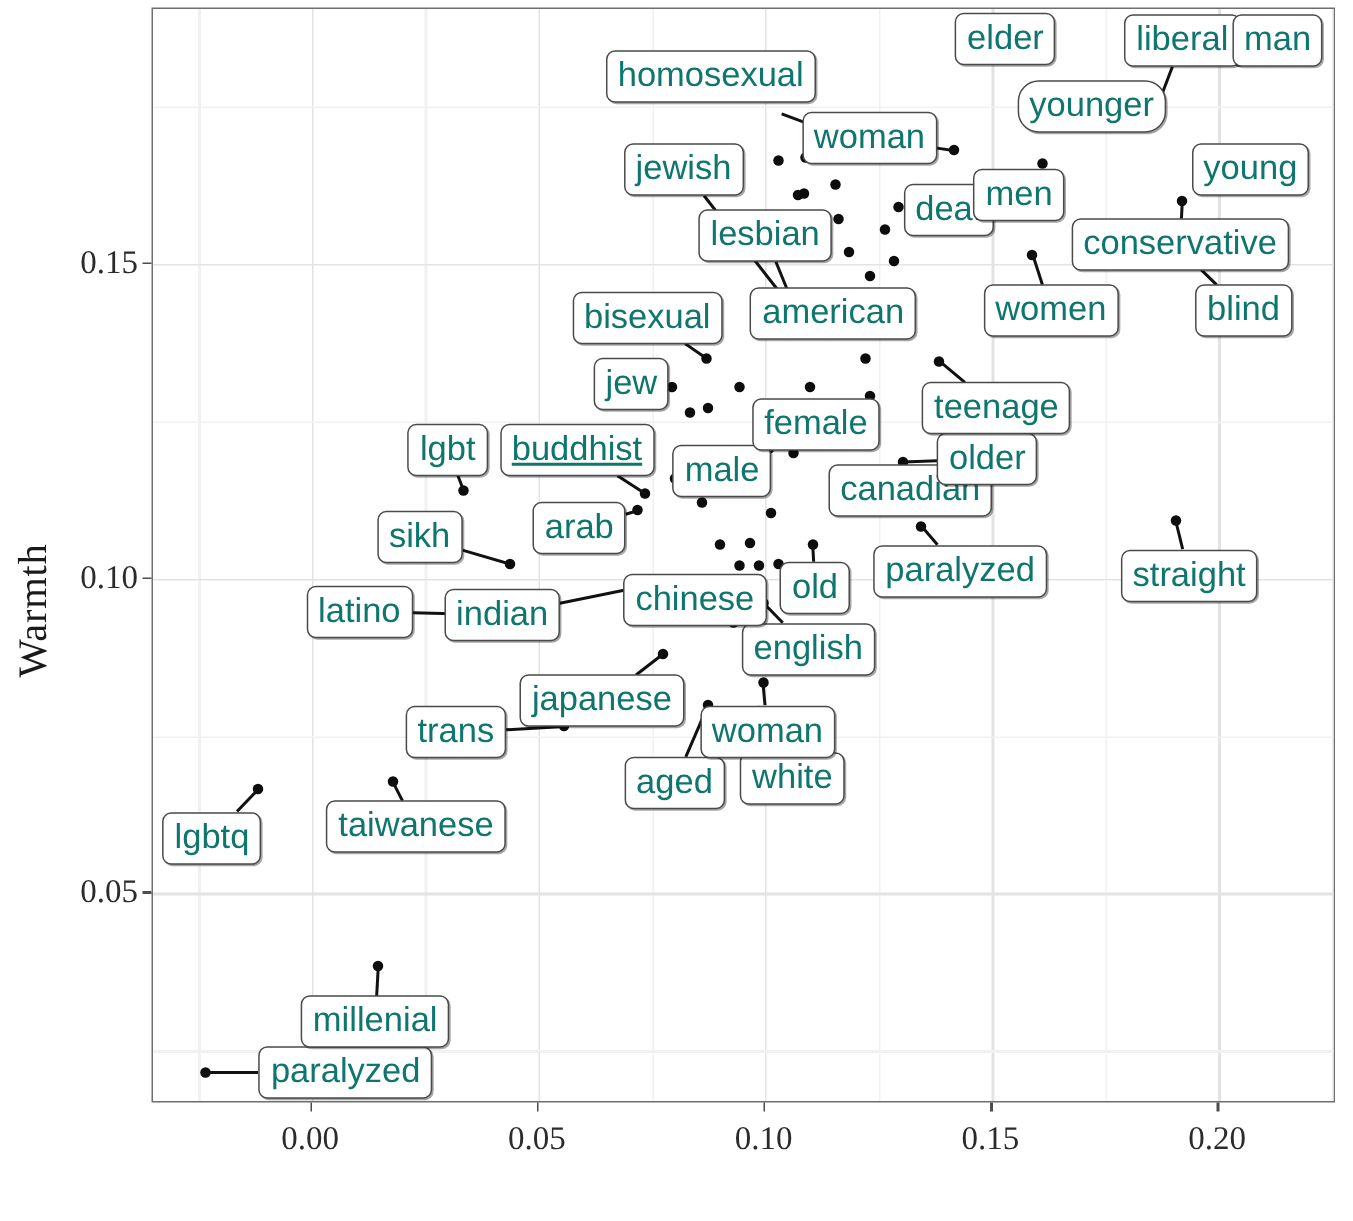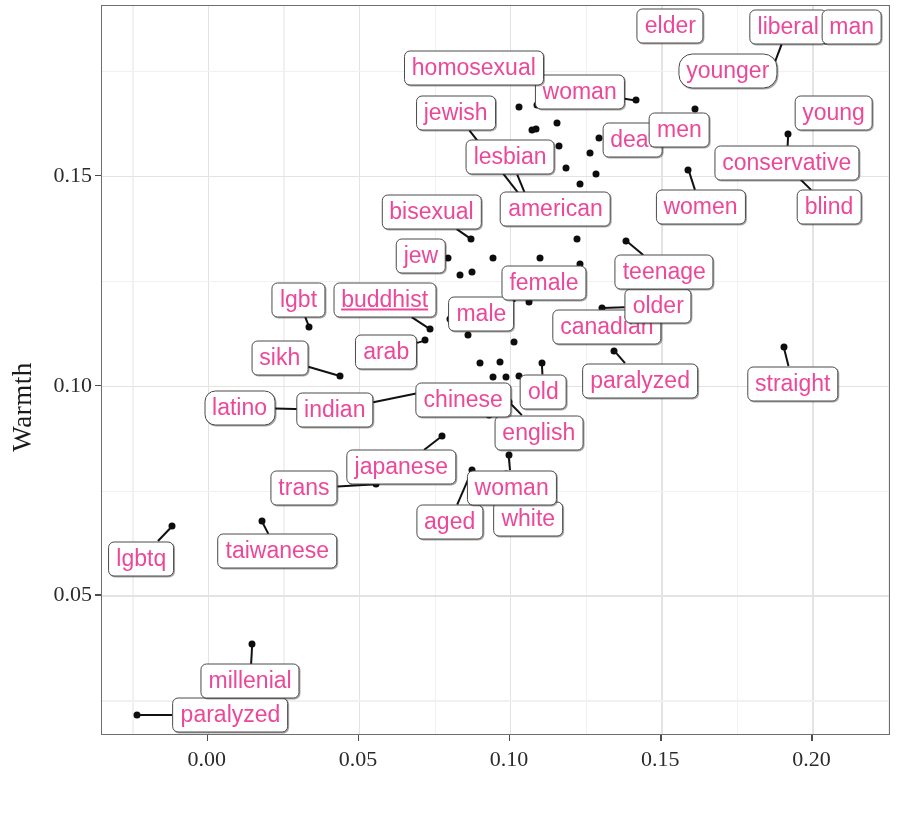--- a/index.html
+++ b/index.html
@@ -43,21 +43,21 @@
 
   
   #leaders{position:absolute;left:0;top:0;width:789px;height:730px;
            pointer-events:none;overflow:visible;}
 
   
   .lab{
     position:absolute;box-sizing:border-box;
     background:#ffffff;border:1.4px solid #4a4a4a;border-radius:6px;
     font-family:"Liberation Sans", sans-serif;
-    font-size:23px;line-height:1;color:#ec4899;
+    font-size:23px;line-height:1;color:#0f766e;
     padding:4px 7px 6px 7px;white-space:nowrap;
     transform:translate(-50%,-50%);
     box-shadow:1px 1px 0 rgba(0,0,0,0.35);
   }
 </style>
 </head>
 <body>
 
 <div id="root">
 
@@ -198,21 +198,21 @@
         <div class="lab" style="left: 39.2989px; top: 552.534px;">lgbtq</div>
         <div class="lab" style="left: 175.333px; top: 545.402px;">taiwanese</div>
         <div class="lab" style="left: 201.936px; top: 482.471px;">trans</div>
         <div class="lab" style="left: 347.644px; top: 516.034px;">aged</div>
         <div class="lab" style="left: 299.276px; top: 461.494px;">japanese</div>
         <div class="lab" style="left: 426.241px; top: 513.098px;">white</div>
         <div class="lab" style="left: 409.615px; top: 481.632px;">woman</div>
         <div class="lab" style="left: 436.822px; top: 426.672px;">english</div>
         <div class="lab" style="left: 361.247px; top: 394.368px;">chinese</div>
         <div class="lab" style="left: 232.77px; top: 404.017px;">indian</div>
-        <div class="lab" style="left: 137.546px; top: 401.5px; border-radius: 11px;">latino</div>
+        <div class="lab" style="left: 137.546px; top: 401.5px;">latino</div>
         <div class="lab" style="left: 177.752px; top: 352.414px;">sikh</div>
         <div class="lab" style="left: 196.494px; top: 293.678px;">lgbt</div>
         <div class="lab" style="left: 284.161px; top: 346.121px;">arab</div>
         <div class="lab" style="left: 282.649px; top: 293.678px; text-decoration: underline;">buddhist</div>
         <div class="lab" style="left: 441.356px; top: 385.977px;">old</div>
         <div class="lab" style="left: 538.092px; top: 374.649px;">paralyzed</div>
         <div class="lab" style="left: 690.753px; top: 377.586px;">straight</div>
         <div class="lab" style="left: 504.839px; top: 320.948px;">canadian</div>
         <div class="lab" style="left: 379.385px; top: 307.523px;">male</div>
         <div class="lab" style="left: 441.961px; top: 276.897px;">female</div>
@@ -223,21 +223,21 @@
         <div class="lab" style="left: 453.448px; top: 203.477px;">american</div>
         <div class="lab" style="left: 598.552px; top: 201.379px; text-align: center;">women</div>
         <div class="lab" style="left: 727.029px; top: 201.379px;">blind</div>
         <div class="lab" style="left: 684.707px; top: 157.328px;">conservative</div>
         <div class="lab" style="left: 408.103px; top: 151.034px;">lesbian</div>
         <div class="lab" style="left: 353.69px; top: 106.983px;">jewish</div>
         <div class="lab" style="left: 530.534px; top: 134.253px;">deaf</div>
         <div class="lab" style="left: 577.391px; top: 123.764px;">men</div>
         <div class="lab" style="left: 731.563px; top: 106.983px;">young</div>
         <div class="lab" style="left: 477.632px; top: 86.0057px;">woman</div>
-        <div class="lab" style="left: 371.828px; top: 62px;">homosexual</div>
+        <div class="lab" style="left: 371.828px; top: 45px;">homosexual</div>
         <div class="lab" style="left: 625.759px; top: 65.0287px; border-radius: 14px;">younger</div>
         <div class="lab" style="left: 686.218px; top: 20.977px;">liberal</div>
         <div class="lab" style="left: 749.701px; top: 20.977px;">man</div>
         <div class="lab" style="left: 568.322px; top: 19.7184px;">elder</div>
       </div>
   </div>
 
   <div id="ticks">
       <div class="tickmark tm-x" style="left: 206.805px; top: 735px;"></div>
       <div class="tick-label xtick" style="left: 206.805px; top: 746px;">0.00</div>

